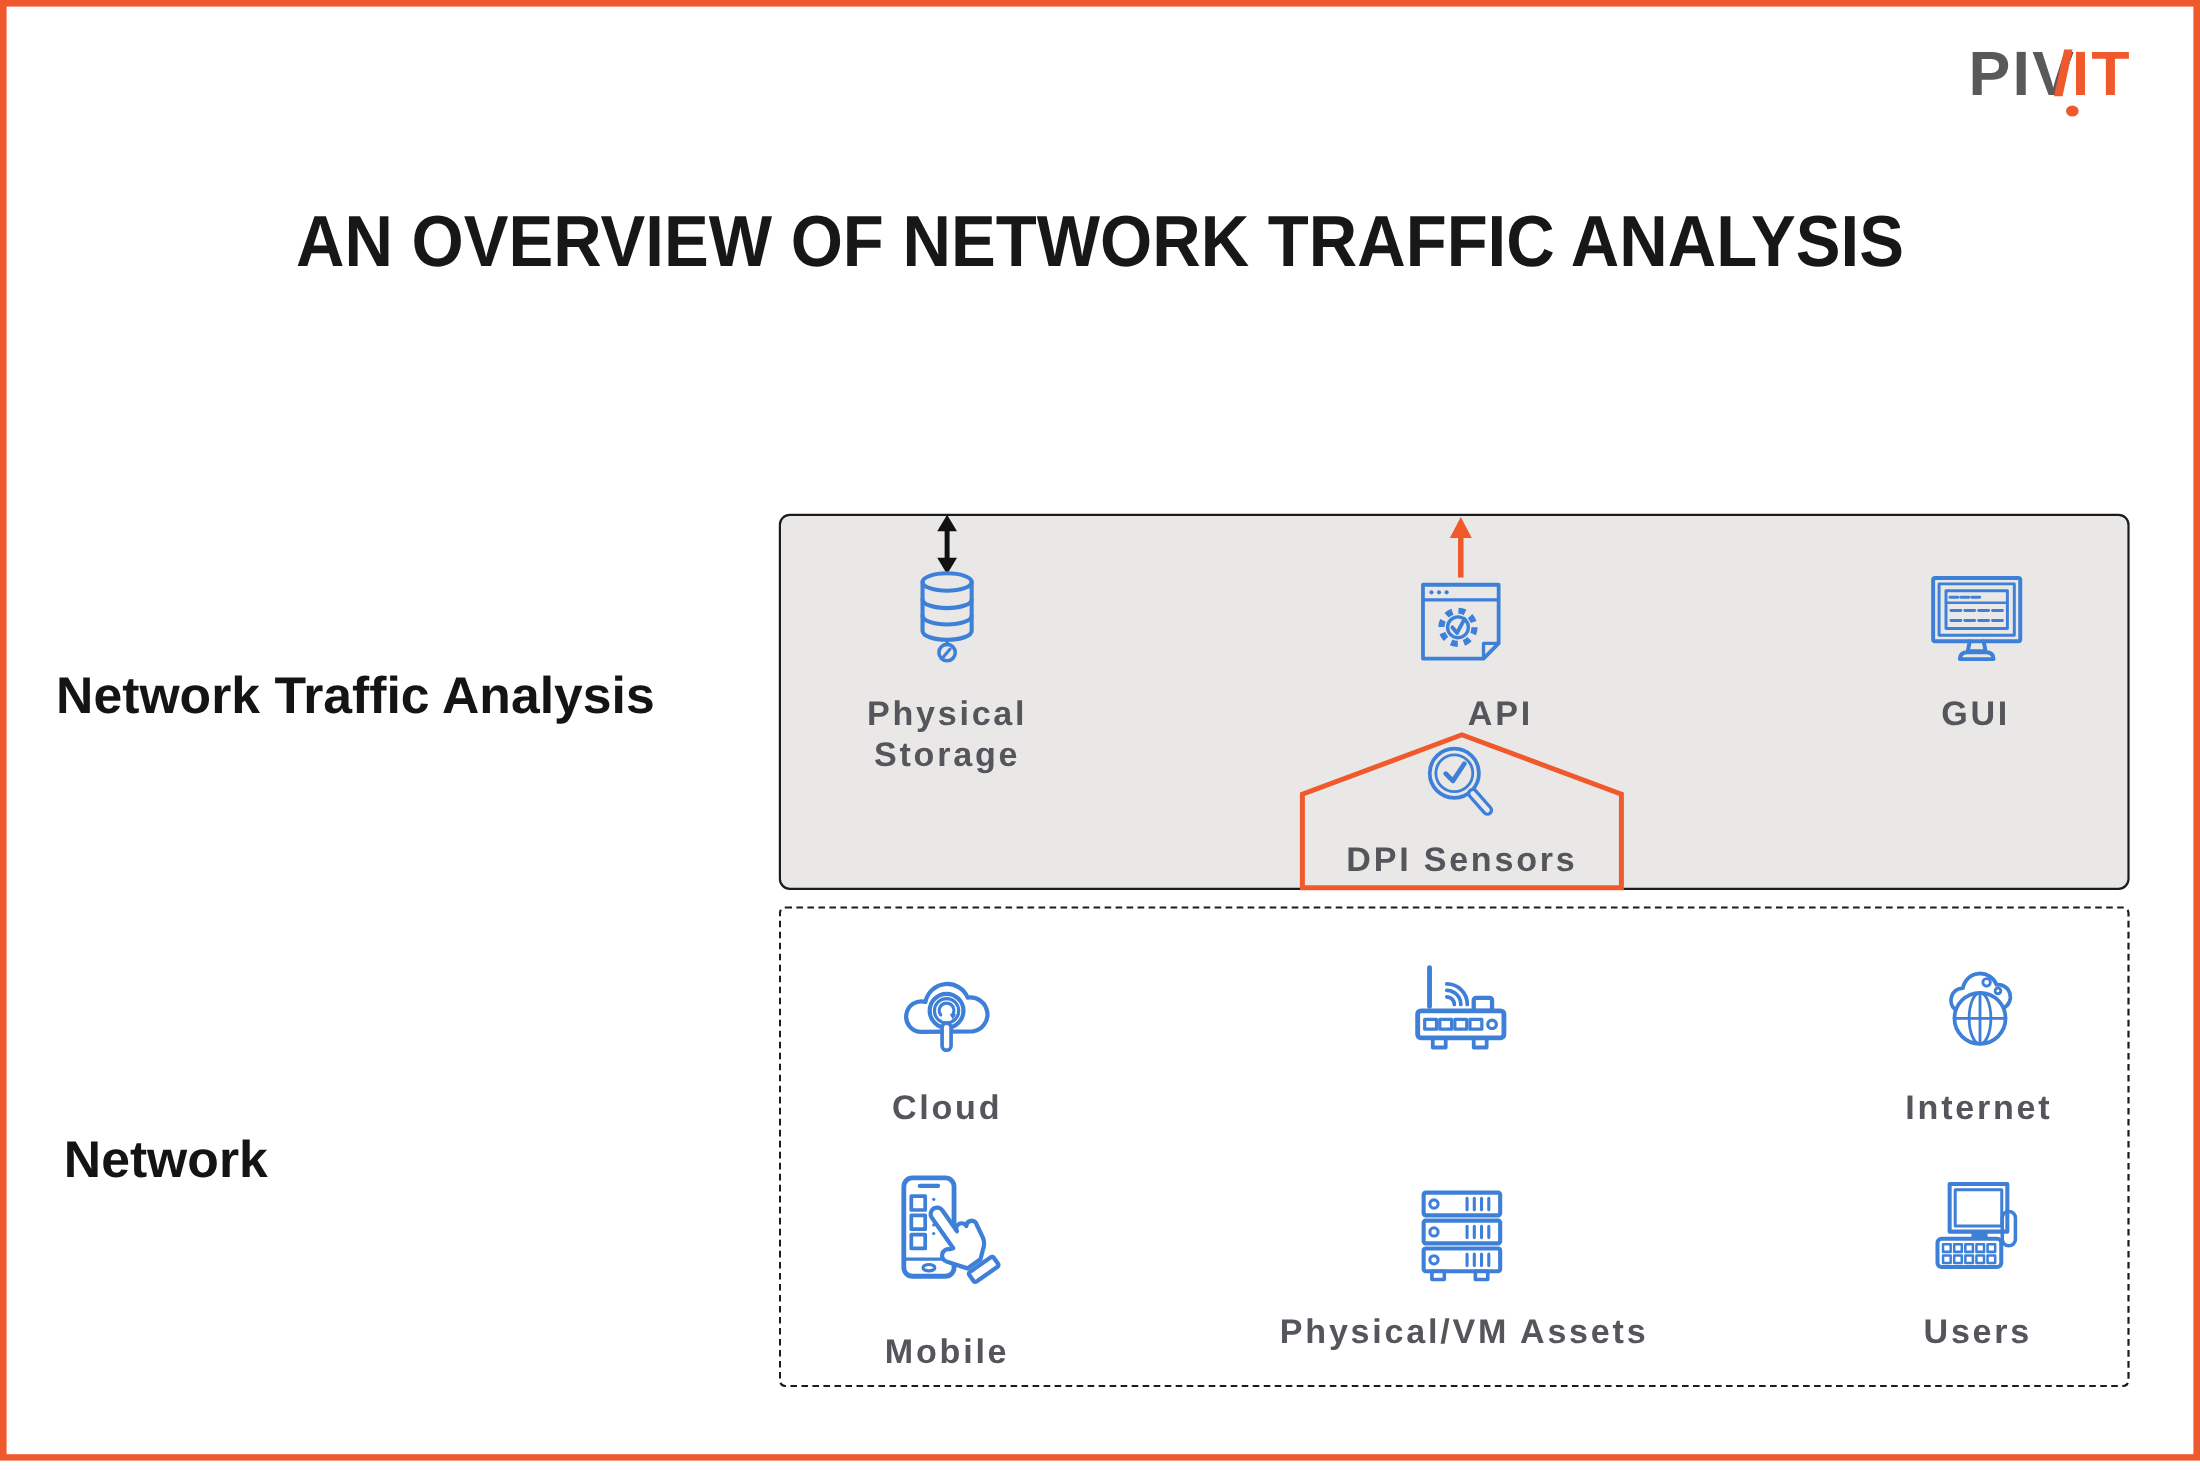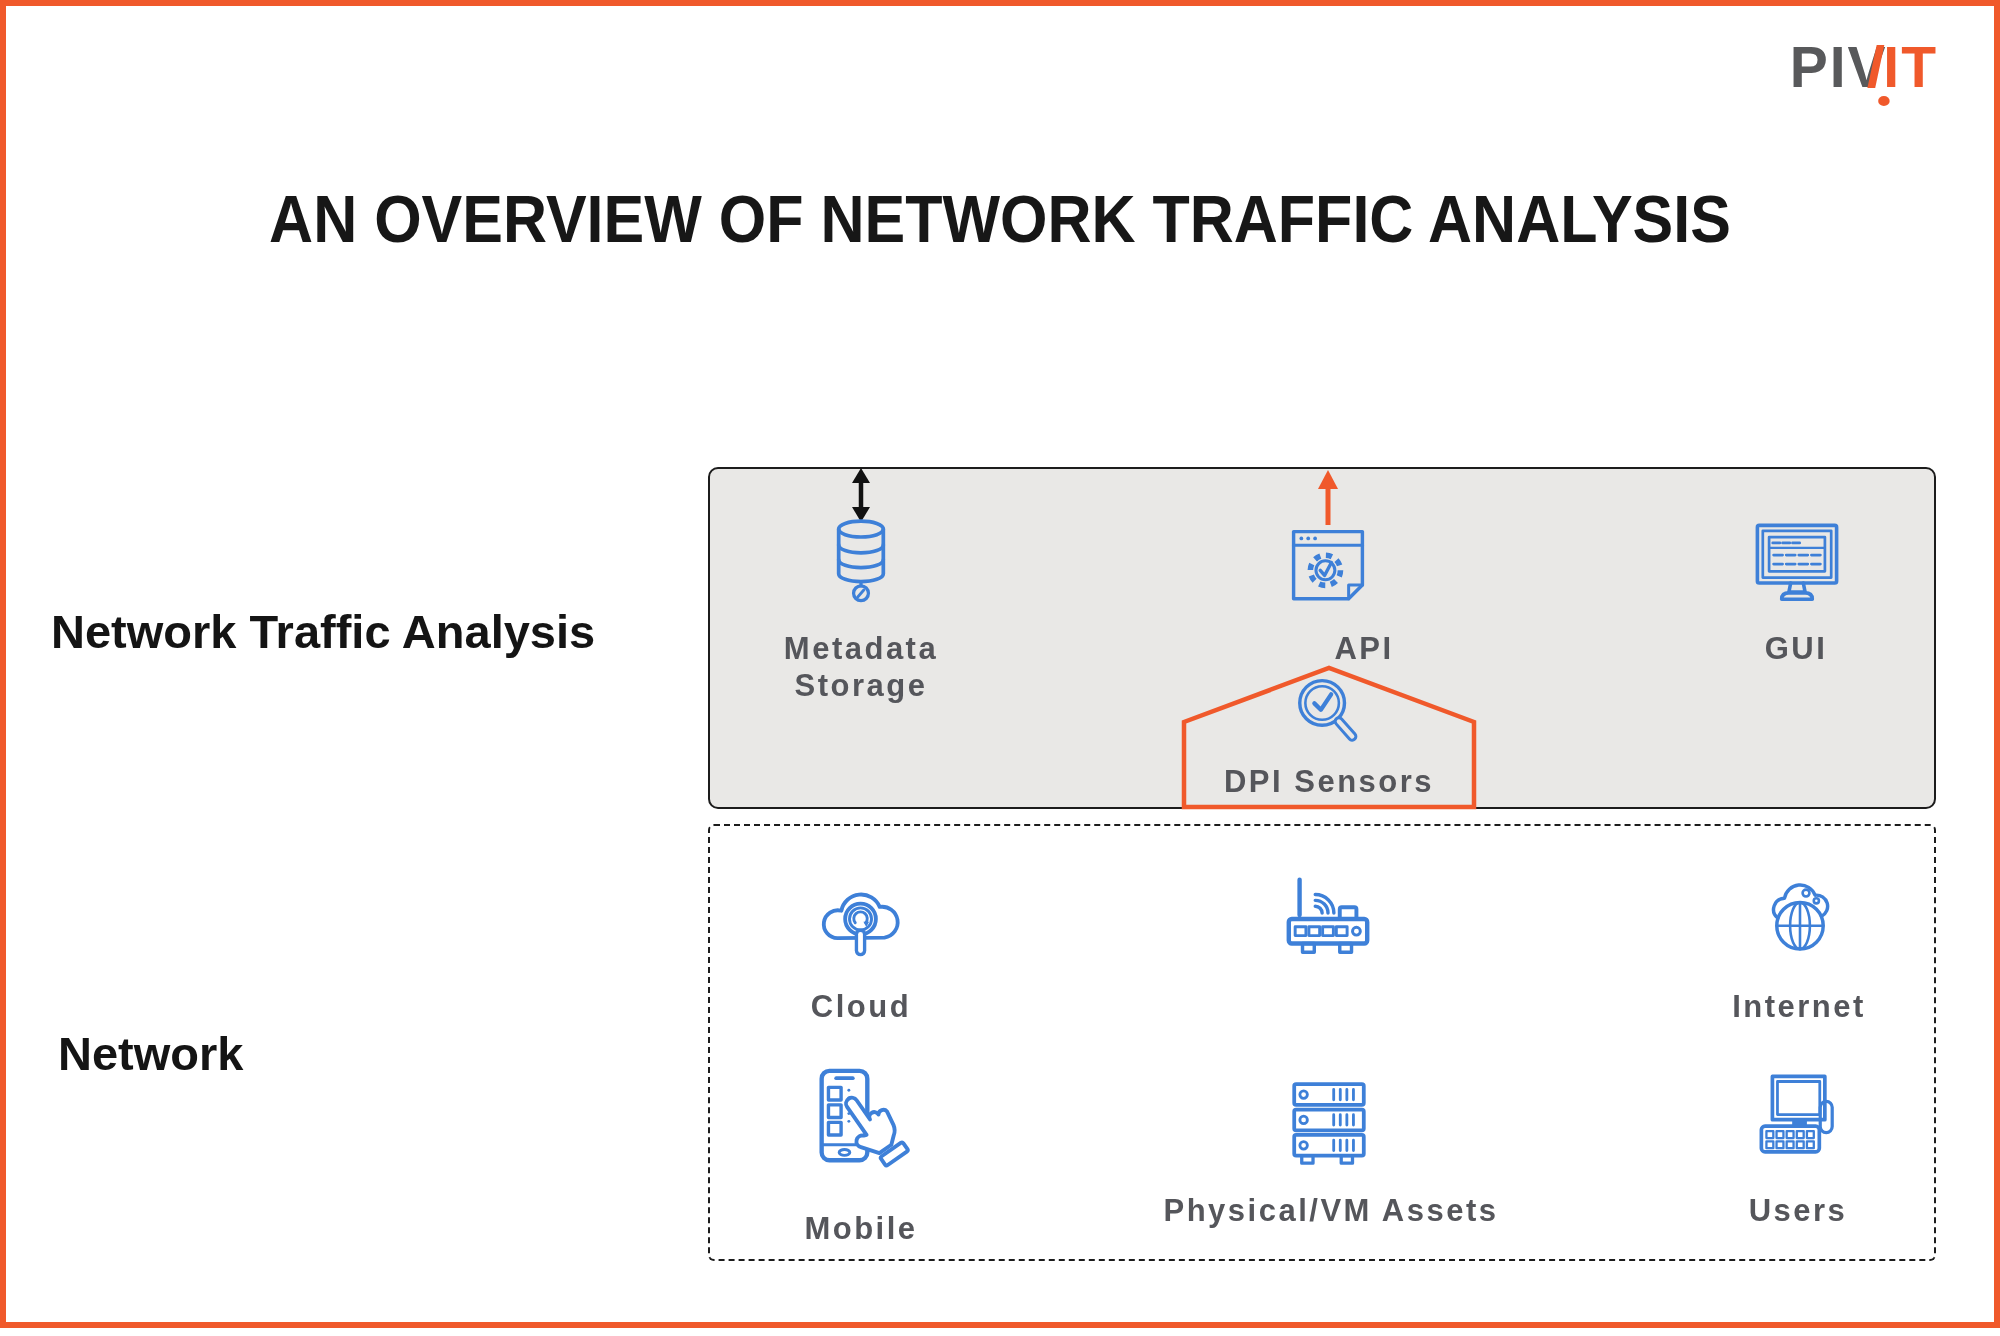--- a/index.html
+++ b/index.html
@@ -72,21 +72,21 @@
   <svg class="abs icon" style="left:827px;top:511px;" width="56" height="93" viewBox="0 0 60 100">
     <ellipse cx="30" cy="13" rx="24" ry="8.5"></ellipse>
     <path d="M6 13 V61 A24 8.5 0 0 0 54 61 V13"></path>
     <path d="M6 30 A24 8.5 0 0 0 54 30"></path>
     <path d="M6 46 A24 8.5 0 0 0 54 46"></path>
     <path d="M30 69.5 V74" style="stroke-width:3.5"></path>
     <circle cx="30" cy="82" r="8" style="stroke-width:3.5"></circle>
     <path d="M26.5 86 L33 78.5" style="stroke-width:3"></path>
   </svg>
   <div class="icon-label" style="left:855px;top:624px;">
-    <div>Metadata</div>
+    <div>Physical</div>
     <div>Storage</div>
   </div>
 
   <svg class="abs icon" style="left:1279px;top:517px;" width="86" height="86" viewBox="0 0 100 100">
     <path d="M10 10 H90 V72 L74 88 H10 Z"></path>
     <path d="M74 88 V72 H90" style="stroke-width:3.5"></path>
     <path d="M10 26 H90" style="stroke-width:3.5"></path>
     <circle cx="19" cy="18" r="2.2" style="fill:#3E80D8;stroke:none"></circle>
     <circle cx="27" cy="18" r="2.2" style="fill:#3E80D8;stroke:none"></circle>
     <circle cx="35" cy="18" r="2.2" style="fill:#3E80D8;stroke:none"></circle>

